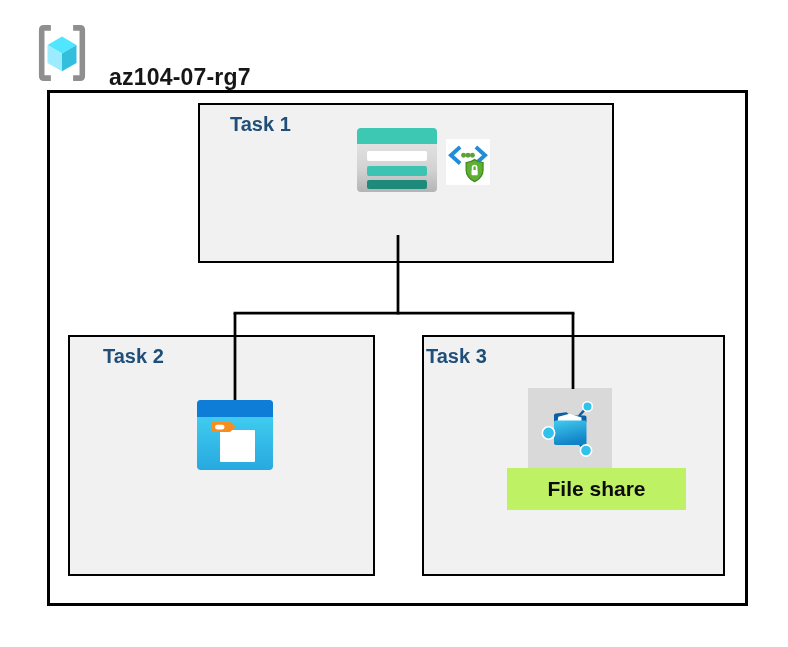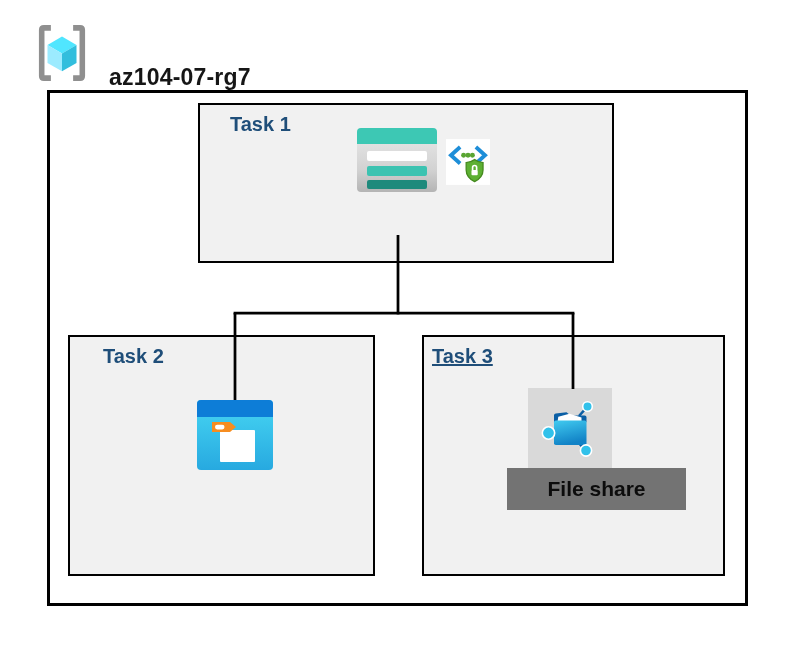--- a/index.html
+++ b/index.html
@@ -31,42 +31,42 @@
   .task1 { left: 198px; top: 103px; width: 416px; height: 160px; }
   .task2 { left: 68px;  top: 335px; width: 307px; height: 241px; }
   .task3 { left: 422px; top: 335px; width: 303px; height: 241px; }
 
   .task-label {
     position: absolute; font-size: 20px; font-weight: 700; color: #1f4e79;
     white-space: nowrap;
   }
   .task1 .task-label { left: 30px; top: 8px; }
   .task2 .task-label { left: 1px; top: 8px; margin-left: 32px; }
-  .task3 .task-label { left: 8px;  top: 8px; text-decoration: underline; }
+  .task3 .task-label { left: 2px;  top: 8px; }
 
   .resource-label {
     position: absolute; font-size: 21px; font-weight: 700; color: #0c0c0c;
     text-align: center; white-space: nowrap;
   }
   .task1 .resource-label { left: 46px; width: 306px; top: 96px; }
   .task2 .resource-label { left: 16px; width: 300px; top: 150px; }
 
   .storage-icon { position: absolute; left: 157px; top: 23px; width: 80px; height: 64px; }
   .sas-icon     { position: absolute; left: 246px; top: 33px; width: 44px; height: 48px; }
   .blob-icon    { position: absolute; left: 127px; top: 63px; width: 76px; height: 70px; }
 
   
   .fs-icon-bg {
     position: absolute; left: 104px; top: 51px; width: 84px; height: 80px;
     background: #d9d9d9;
   }
   .fs-icon { position: absolute; left: 11px; top: 9px; width: 62px; height: 62px; }
   .fs-label-bg {
     position: absolute; left: 83px; top: 131px; width: 179px; height: 42px;
-    background: #737373;
+    background: #bef264;
   }
   .fs-label-bg .resource-label {
     position: static; display: block; line-height: 42px; width: 100%;
   }
 
   
   .connectors {
     position: absolute; inset: 0; width: 788px; height: 647px;
     pointer-events: none; z-index: 6;
   }

